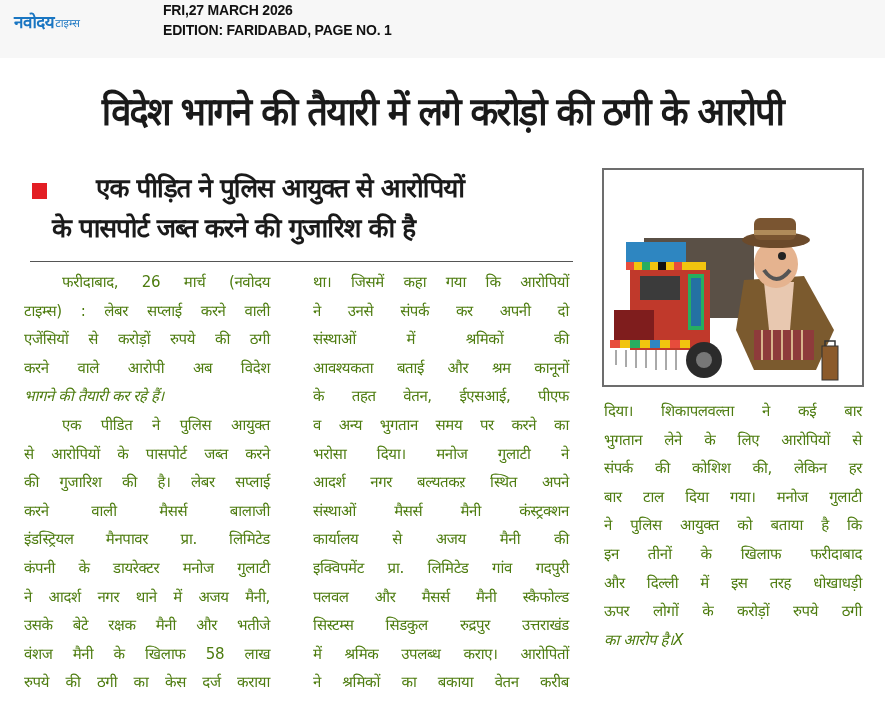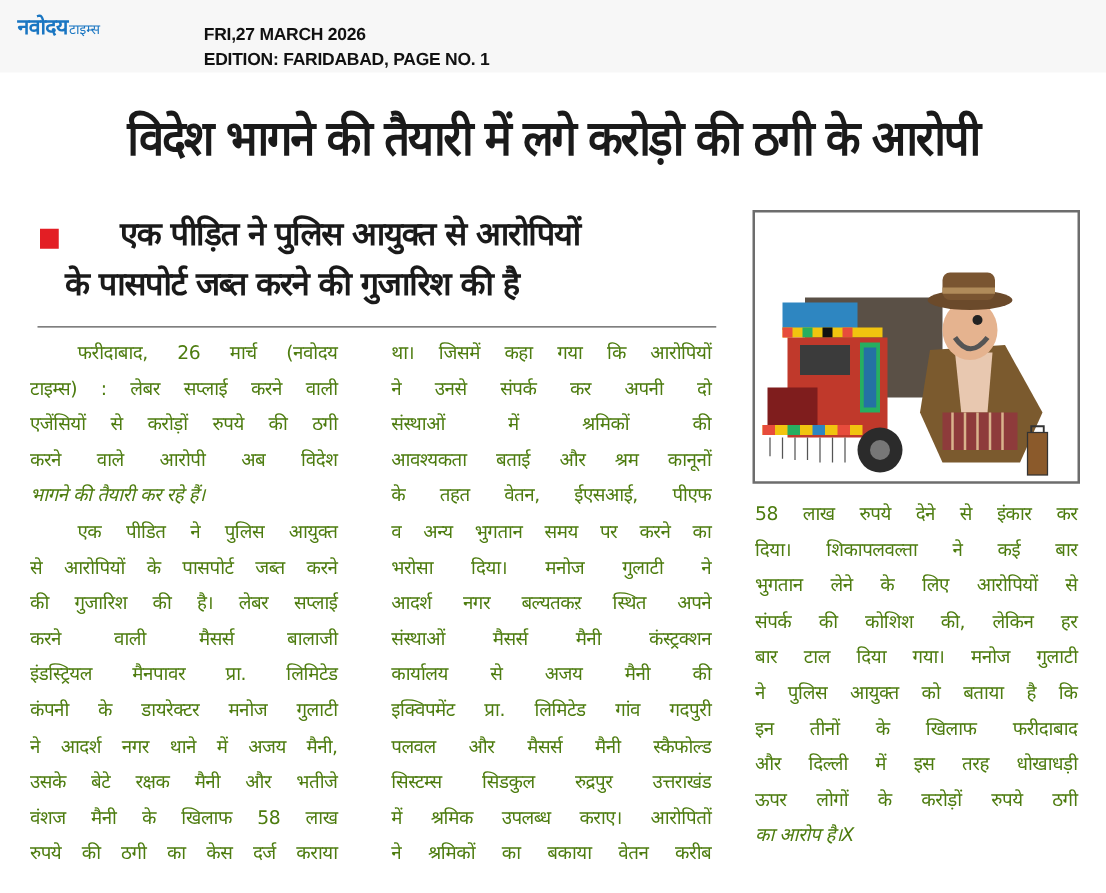--- a/index.html
+++ b/index.html
@@ -10,21 +10,21 @@
     position: absolute; left: 0; top: 0; width: 885px; height: 58px;
     background: #f7f7f7;
   }
   .logo {
     position: absolute; left: 14px; top: 8px; height: 24px;
     display: flex; align-items: flex-end; color: #1a76c2;
   }
   .logo-main { font-family: "DejaVu Sans", sans-serif; font-weight: bold; font-size: 17px; line-height: 20px; letter-spacing: -0.5px; }
   .logo-sub { font-family: "DejaVu Sans", sans-serif; font-size: 11px; line-height: 16px; margin-left: 1px; }
   .edition {
-    position: absolute; left: 163px; top: 17px;
+    position: absolute; left: 163px; top: 0;
     font-family: "Liberation Sans", sans-serif; font-weight: bold; font-size: 14px; line-height: 20px; color: #111;
     letter-spacing: -0.2px;
   }
 
   .headline {
     position: absolute; left: 0; top: 84px; width: 885px; text-align: center;
     font-family: "DejaVu Sans", sans-serif; font-weight: bold; font-size: 39px; line-height: 56px;
     color: #1a1a1a; letter-spacing: -2px; transform: scaleX(0.93); transform-origin: center;
   }
 
@@ -174,21 +174,20 @@
     <ellipse cx="172" cy="70" rx="34" ry="8" fill="#6b4a2b"></ellipse>
     <rect x="150" y="48" width="42" height="22" rx="6" fill="#7a5531"></rect>
     <rect x="150" y="60" width="42" height="5" fill="#b08b5a"></rect>
 
     <rect x="218" y="176" width="16" height="34" fill="#8b5a2b" stroke="#333" stroke-width="1"></rect>
     <path d="M221 176 L221 171 L231 171 L231 176" fill="none" stroke="#333" stroke-width="1.5"></path>
   </svg>
 </div>
 
 <div class="col col3">
-  <span class="ln">58 लाख रुपये देने से इंकार कर</span>
   <span class="ln">दिया। शिकापलवल्ता ने कई बार</span>
   <span class="ln">भुगतान लेने के लिए आरोपियों से</span>
   <span class="ln">संपर्क की कोशिश की, लेकिन हर</span>
   <span class="ln">बार टाल दिया गया। मनोज गुलाटी</span>
   <span class="ln">ने पुलिस आयुक्त को बताया है कि</span>
   <span class="ln">इन तीनों के खिलाफ फरीदाबाद</span>
   <span class="ln">और दिल्ली में इस तरह धोखाधड़ी</span>
   <span class="ln">ऊपर लोगों के करोड़ों रुपये ठगी</span>
   <span class="ln last">का आरोप है।X</span>
 </div>

